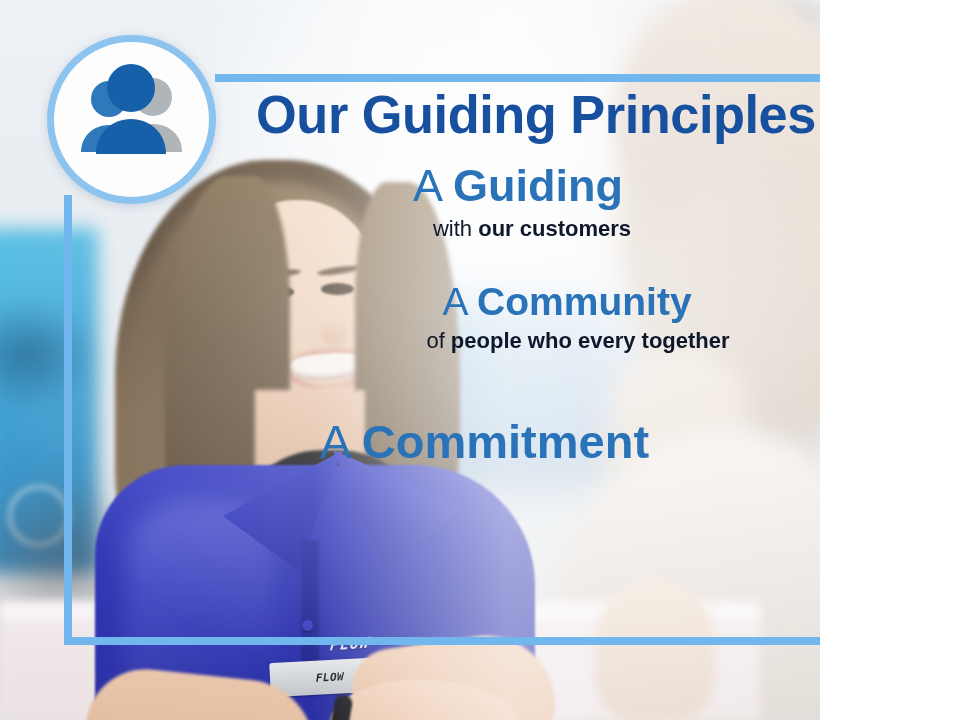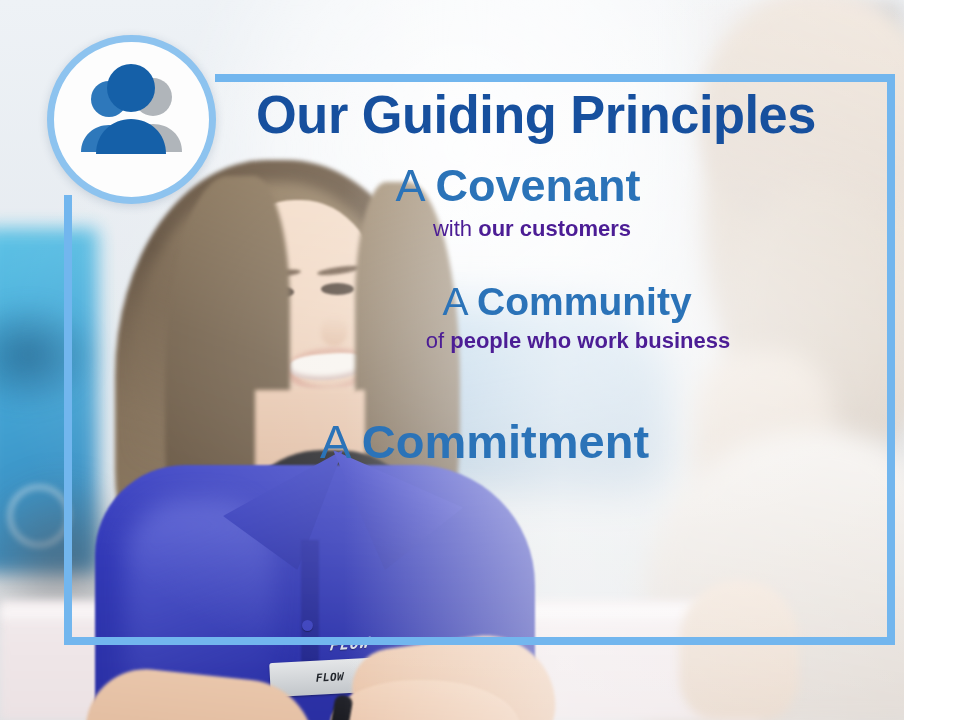--- a/index.html
+++ b/index.html
@@ -4,21 +4,21 @@
 <title>Our Guiding Principles</title>
 <style>
   html,body{margin:0;padding:0;background:#fff;}
   body{
     font-family:"Liberation Sans","DejaVu Sans",sans-serif;
     -webkit-font-smoothing:antialiased;
   }
 
   .stage{
     position:relative;
-    width:904px;height:720px;
+    width:820px;height:720px;
     overflow:hidden;
     background:#e9eef2;
   }
 
   
   .photo{position:absolute;inset:0;overflow:hidden;}
 
   
   .bg-base{
     position:absolute;inset:0;
@@ -331,21 +331,21 @@
   .principle{margin:0 0 4px 0;}
   .p-head{
     color:#2b73b8;
     line-height:1.12;
     margin:0;
     white-space:nowrap;
   }
   .p-head .art{font-weight:400;}
   .p-head .word{font-weight:700;}
   .p-sub{
-    color:#4c1d95;
+    color:#0f172a;
     font-size:22px;
     line-height:1.30;
     margin:4px 0 0 0;
     font-weight:400;
   }
   .p-sub b{font-weight:700;}
 
   
   .pr-covenant{margin-top:4px;text-align:center;padding-right:36px;}
   .pr-covenant .p-head{font-size:45px;}
@@ -440,33 +440,33 @@
       <path d="M42 112c0-21 16-35 35-35s35 14 35 35z" fill="#1560a8"></path>
     </svg>
   </div>
 
   <div class="content">
 
     <h1 class="title">Our Guiding Principles</h1>
 
     <div class="principle pr-covenant">
       <div class="p-head">
-        <span class="art">A </span><span class="word">Covenant</span>
+        <span class="art">A </span><span class="word">Guiding</span>
       </div>
       <div class="p-sub">
         <div><span>with </span><b>our customers</b></div>
       </div>
     </div>
 
     <div class="principle pr-community">
       <div class="p-head">
         <span class="art">A </span><span class="word">Community</span>
       </div>
       <div class="p-sub">
-        <div><span>of </span><b>people who work business</b></div>
+        <div><span>of </span><b>people who every together</b></div>
       </div>
     </div>
 
     <div class="principle pr-commitment">
       <div class="p-head">
         <span class="art">A </span><span class="word">Commitment</span>
       </div>
     </div>
 
   </div>

